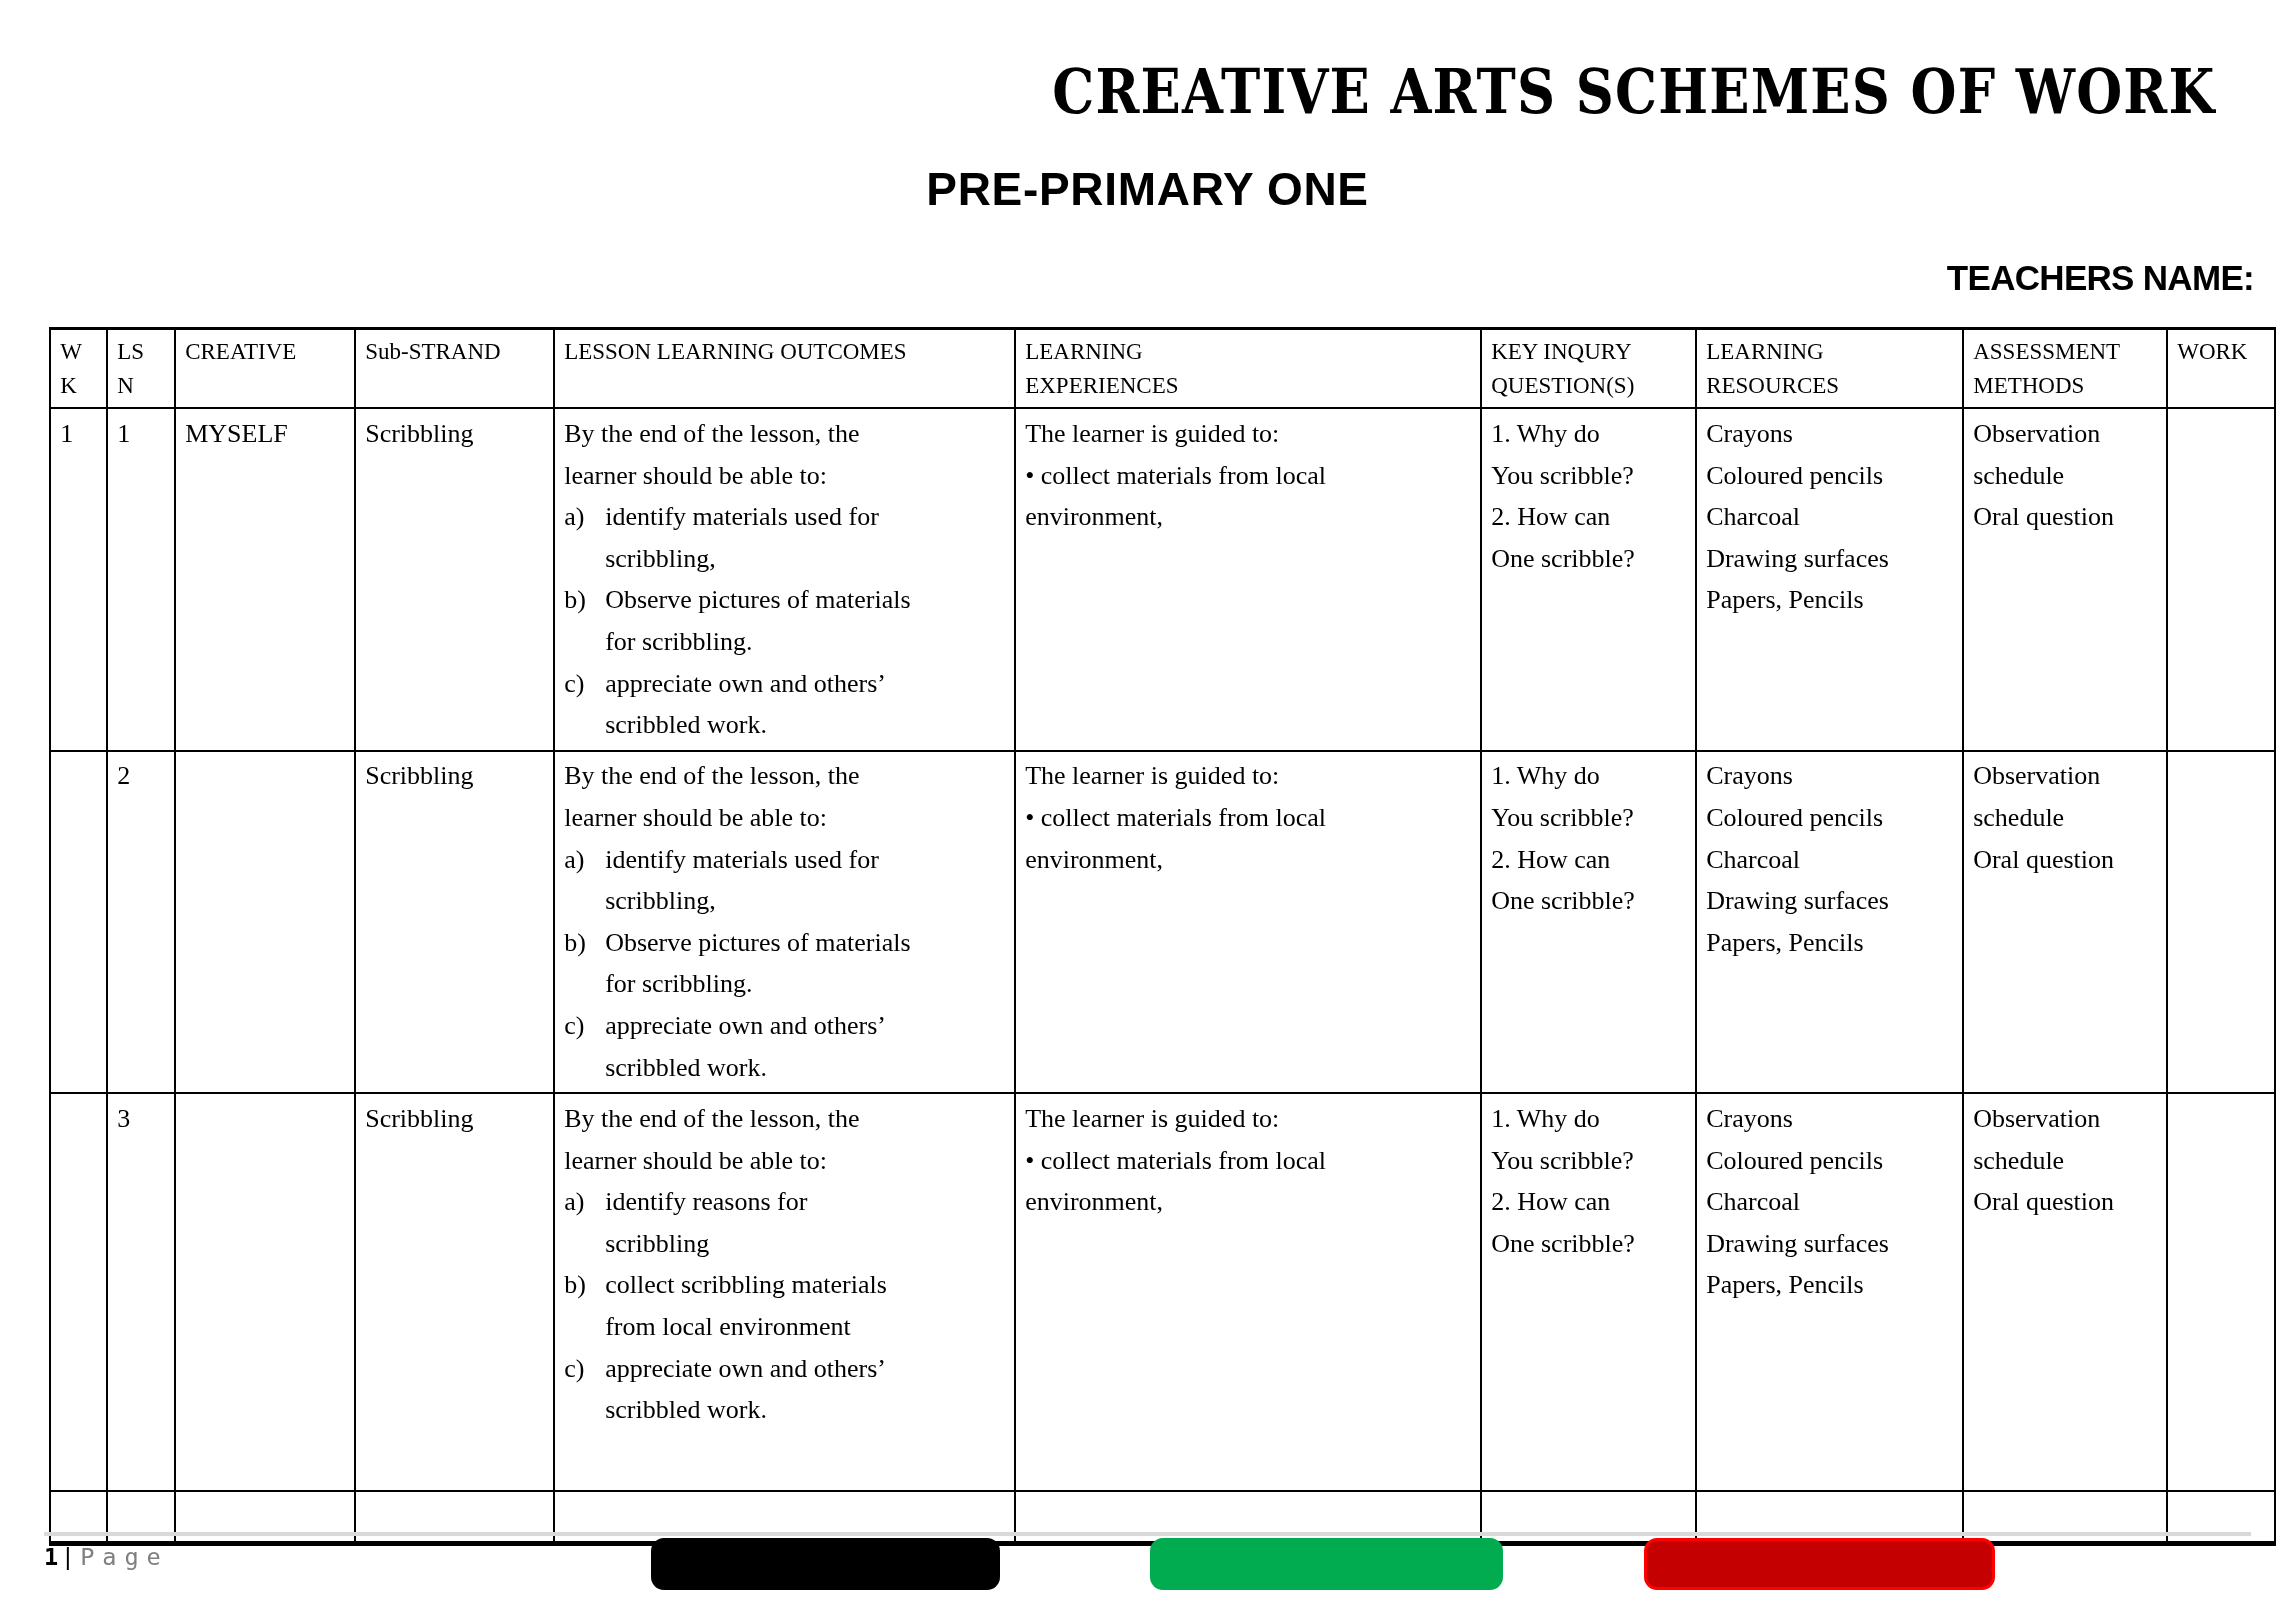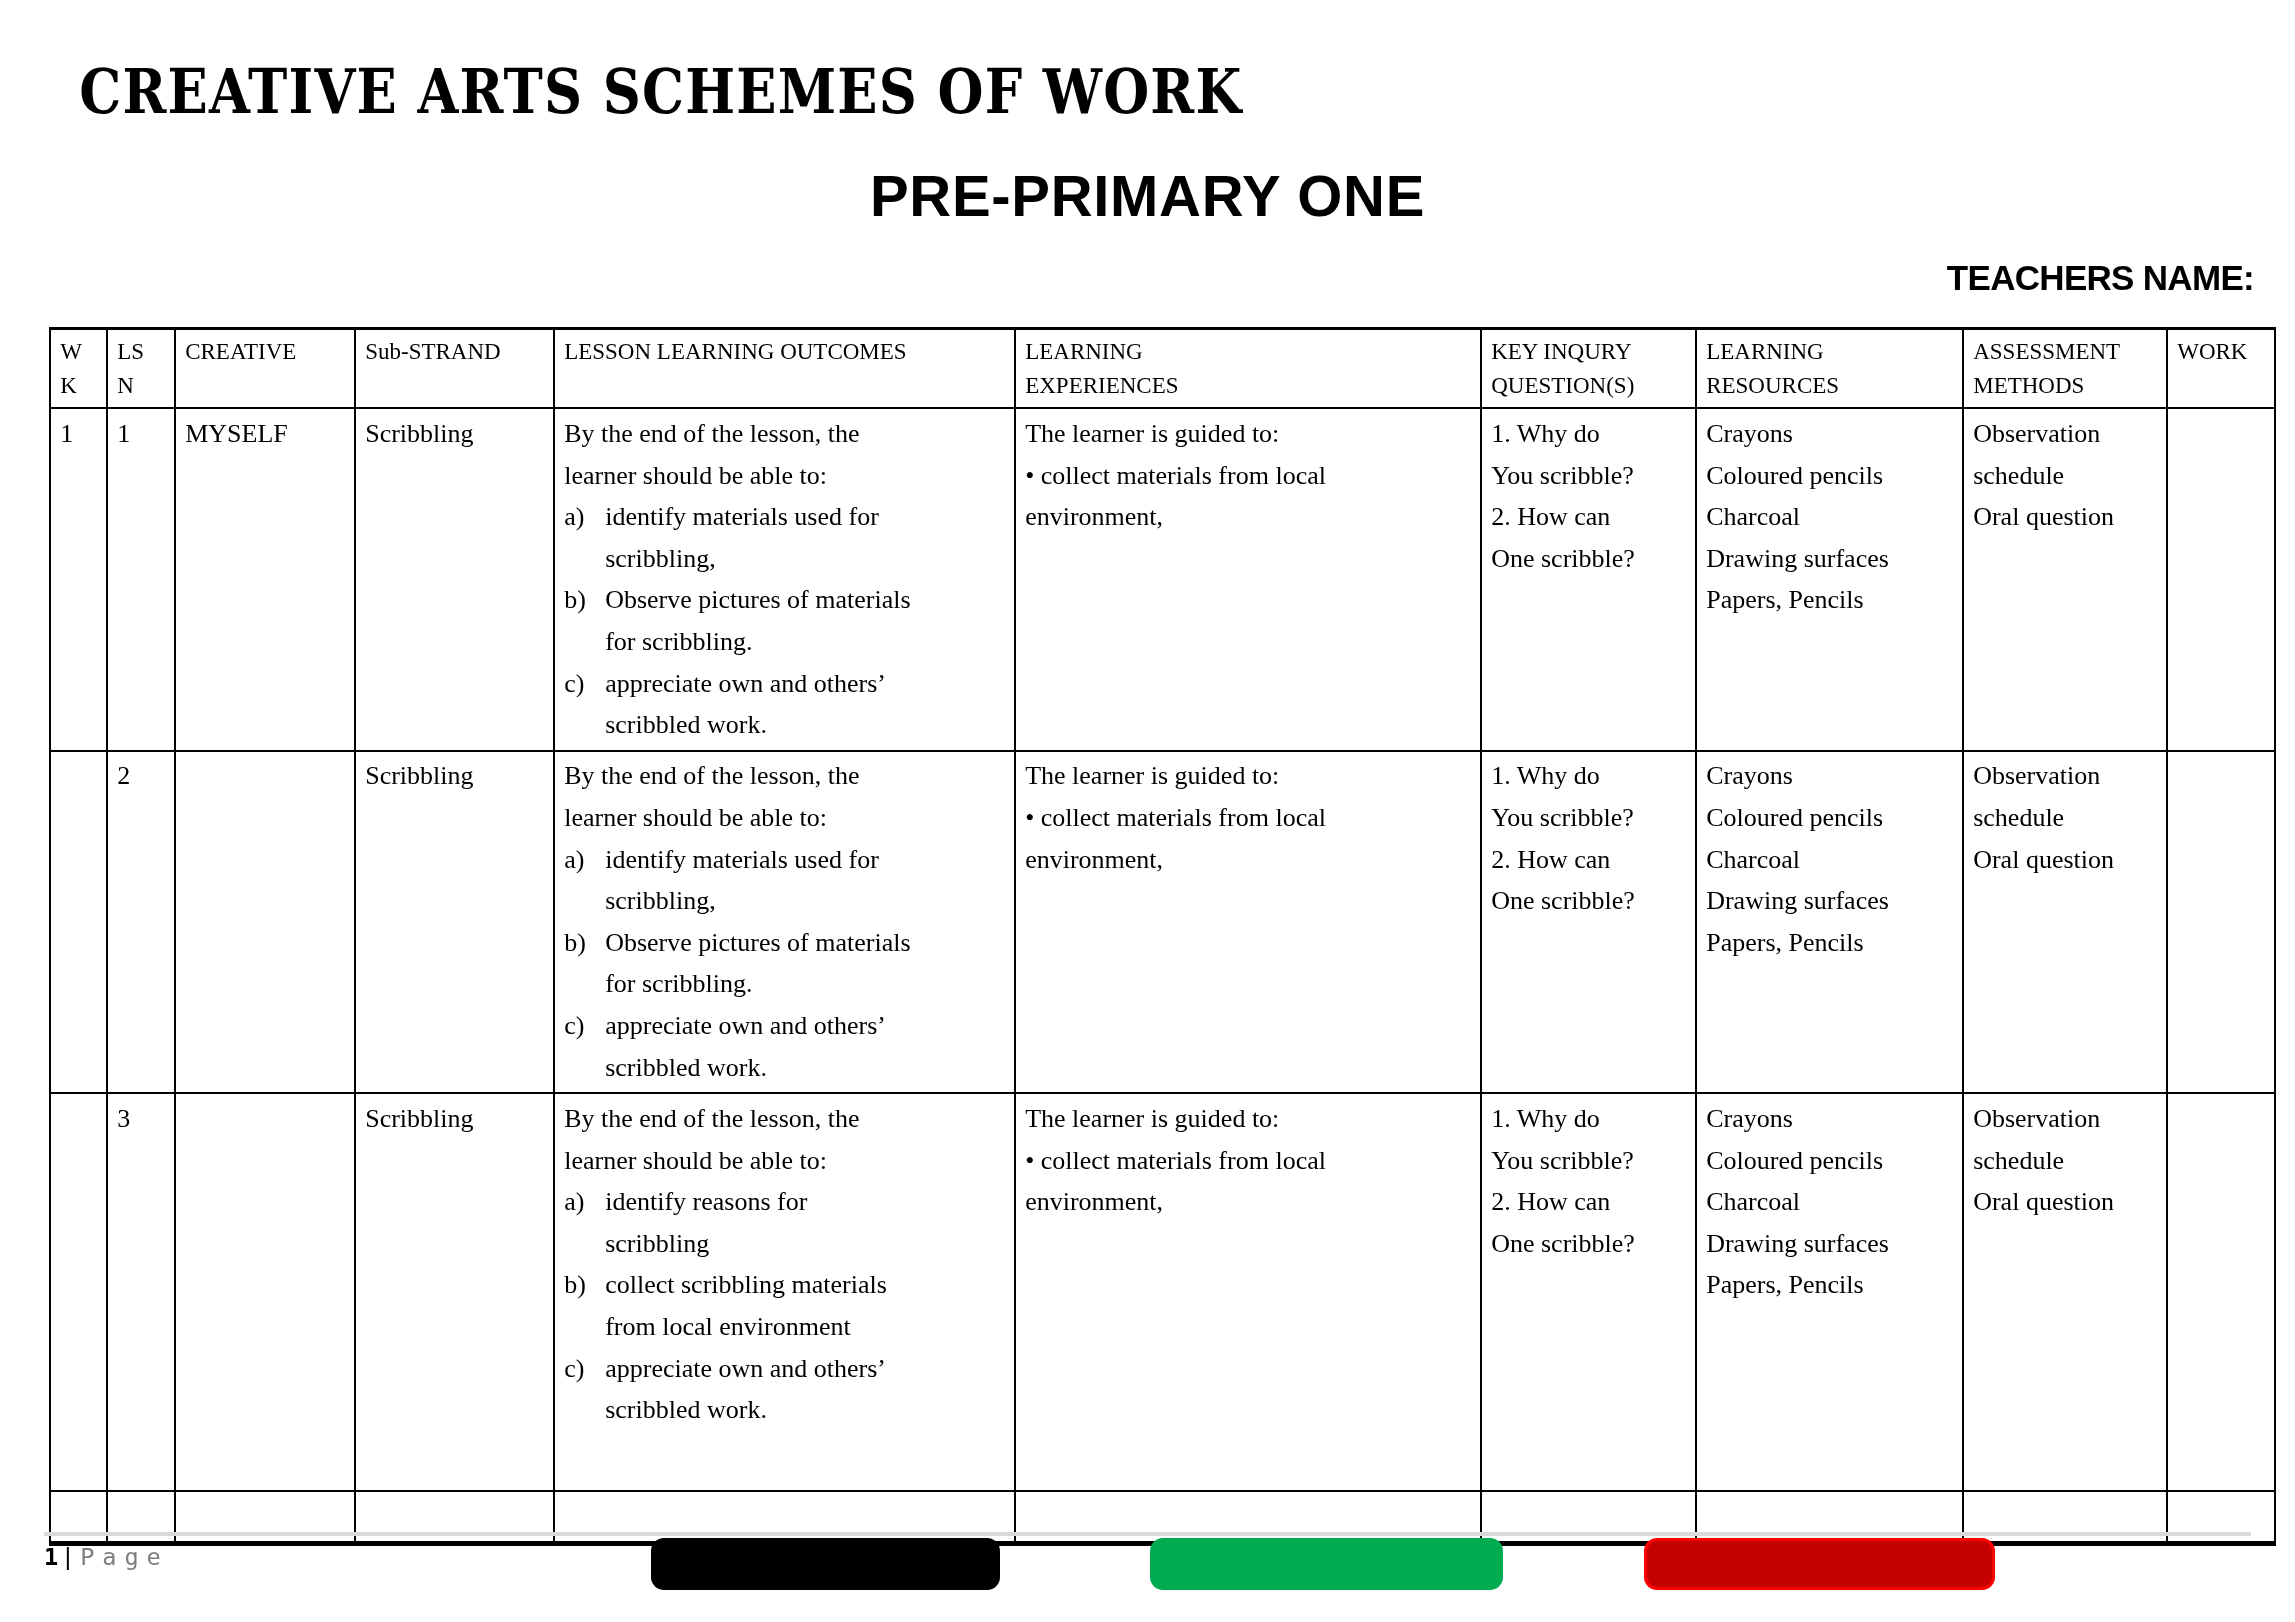--- a/index.html
+++ b/index.html
@@ -2,30 +2,30 @@
 <html style="font-size:10.5px"><head>
 <meta charset="utf-8">
 <style>
   html,body{margin:0;padding:0;}
   body{
     width:2295px;height:1623px;position:relative;background:#ffffff;
     font-family:"Liberation Serif", serif;color:#000;overflow:hidden;
   }
 
   
-  .doc-title{position:absolute;top:56px;left:0;width:100%;text-align:left;}
+  .doc-title{position:absolute;top:56px;left:0;width:100%;text-align:right;}
   .doc-title span{
     display:inline-block;font-family:"DejaVu Serif", serif;font-weight:700;
     font-size:60px;letter-spacing:1.3px;transform:scale(0.88,1.04);transform-origin:center;
     white-space:nowrap;
   }
   .doc-subtitle{position:absolute;top:162px;left:0;width:100%;text-align:center;}
   .doc-subtitle span{
     display:inline-block;font-family:"Liberation Sans", sans-serif;font-weight:700;
-    font-size:58px;letter-spacing:0.7px;white-space:nowrap;
+    font-size:46px;letter-spacing:0.7px;white-space:nowrap;
   }
 
   
   .form-line{
     position:absolute;top:260px;left:49px;width:2205px;height:48px;
     display:flex;align-items:flex-end;
     font-family:"Liberation Sans", sans-serif;font-weight:700;font-size:35px;line-height:1;flex-direction:column;
   }
   .form-label{white-space:nowrap;padding-bottom:5.2px;letter-spacing:-0.7px;}
   .dots{position:relative;height:39px;}

